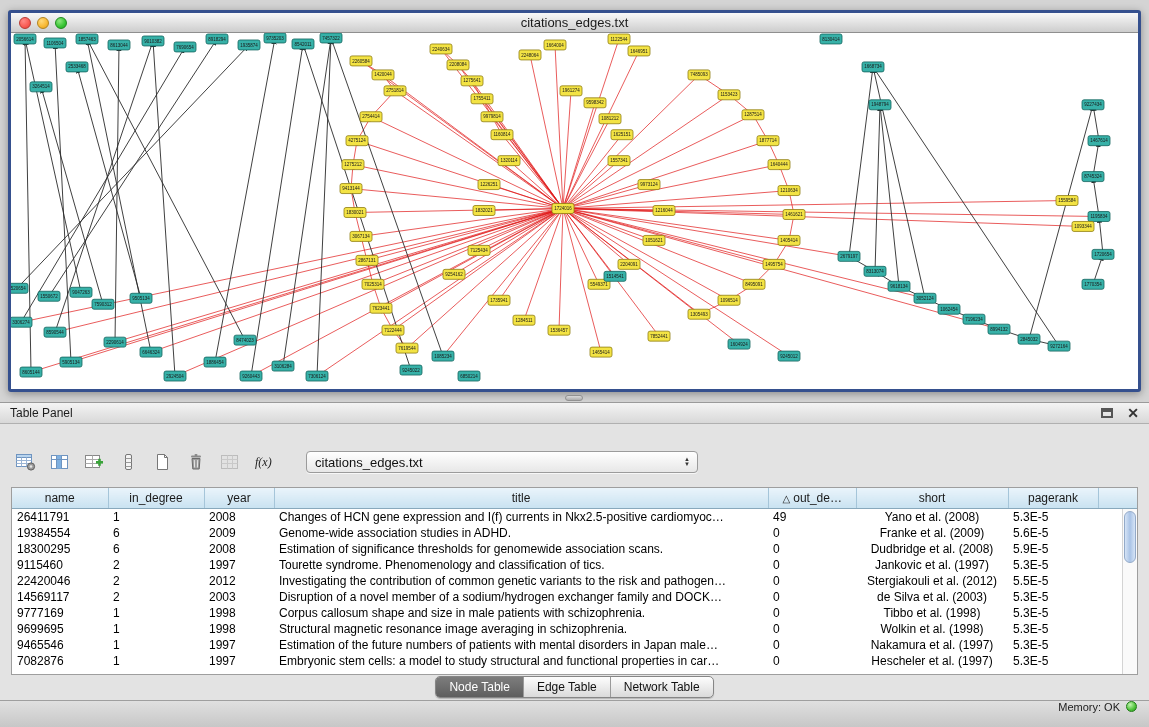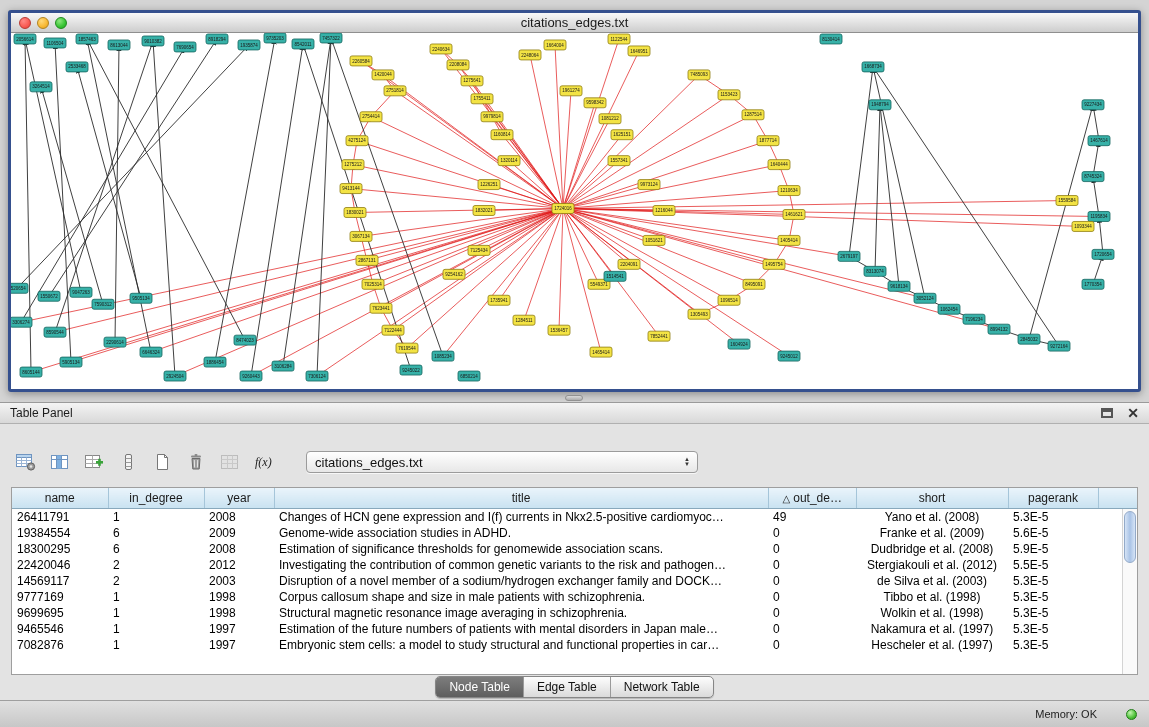--- a/index.html
+++ b/index.html
@@ -95,21 +95,21 @@
     background:linear-gradient(#fdfdfd,#dadada); box-shadow:0 1px 1px rgba(0,0,0,.2);
   }
   .seg-btn { padding:2px 13px; font-size:12px; color:#111; border-right:1px solid #9a9a9a; line-height:16px; }
   .seg-btn:last-child { border-right:none; }
   .seg-btn.selected { background:linear-gradient(#7d7d7d,#5e5e5e); color:#fff; }
 
   
   .status-bar {
     position:absolute; left:0; top:700px; width:1149px; height:27px;
     background:linear-gradient(#e0e0e0,#c7c7c7); border-top:1px solid #9f9f9f;
-    display:flex; align-items:center; justify-content:flex-end; padding-right:12px;gap:23px;
+    display:flex; justify-content:flex-end; padding-right:12px;
   }
   .memory-label { font-size:11px; color:#222; margin-right:6px; }
   .memory-dot {
     width:11px; height:11px; border-radius:50%;
     background:radial-gradient(circle at 35% 30%, #c2f5b0, #4fc23a 60%, #2a9a1e);
     border:1px solid #1f7b16;
   }
 </style>
 </head>
 <body>
@@ -869,20 +869,30 @@
             <td class="cell-name">18300295</td>
             <td class="cell-in_degree">6</td>
             <td class="cell-year">2008</td>
             <td class="cell-title">Estimation of significance thresholds for genomewide association scans.</td>
             <td class="cell-out_degree">0</td>
             <td class="cell-short">Dudbridge et al. (2008)</td>
             <td class="cell-pagerank">5.9E-5</td>
             <td></td>
           </tr>
           <tr>
+            <td class="cell-name">9115460</td>
+            <td class="cell-in_degree">2</td>
+            <td class="cell-year">1997</td>
+            <td class="cell-title">Tourette syndrome. Phenomenology and classification of tics.</td>
+            <td class="cell-out_degree">0</td>
+            <td class="cell-short">Jankovic et al. (1997)</td>
+            <td class="cell-pagerank">5.3E-5</td>
+            <td></td>
+          </tr>
+          <tr>
             <td class="cell-name">22420046</td>
             <td class="cell-in_degree">2</td>
             <td class="cell-year">2012</td>
             <td class="cell-title">Investigating the contribution of common genetic variants to the risk and pathogen…</td>
             <td class="cell-out_degree">0</td>
             <td class="cell-short">Stergiakouli et al. (2012)</td>
             <td class="cell-pagerank">5.5E-5</td>
             <td></td>
           </tr>
           <tr>

